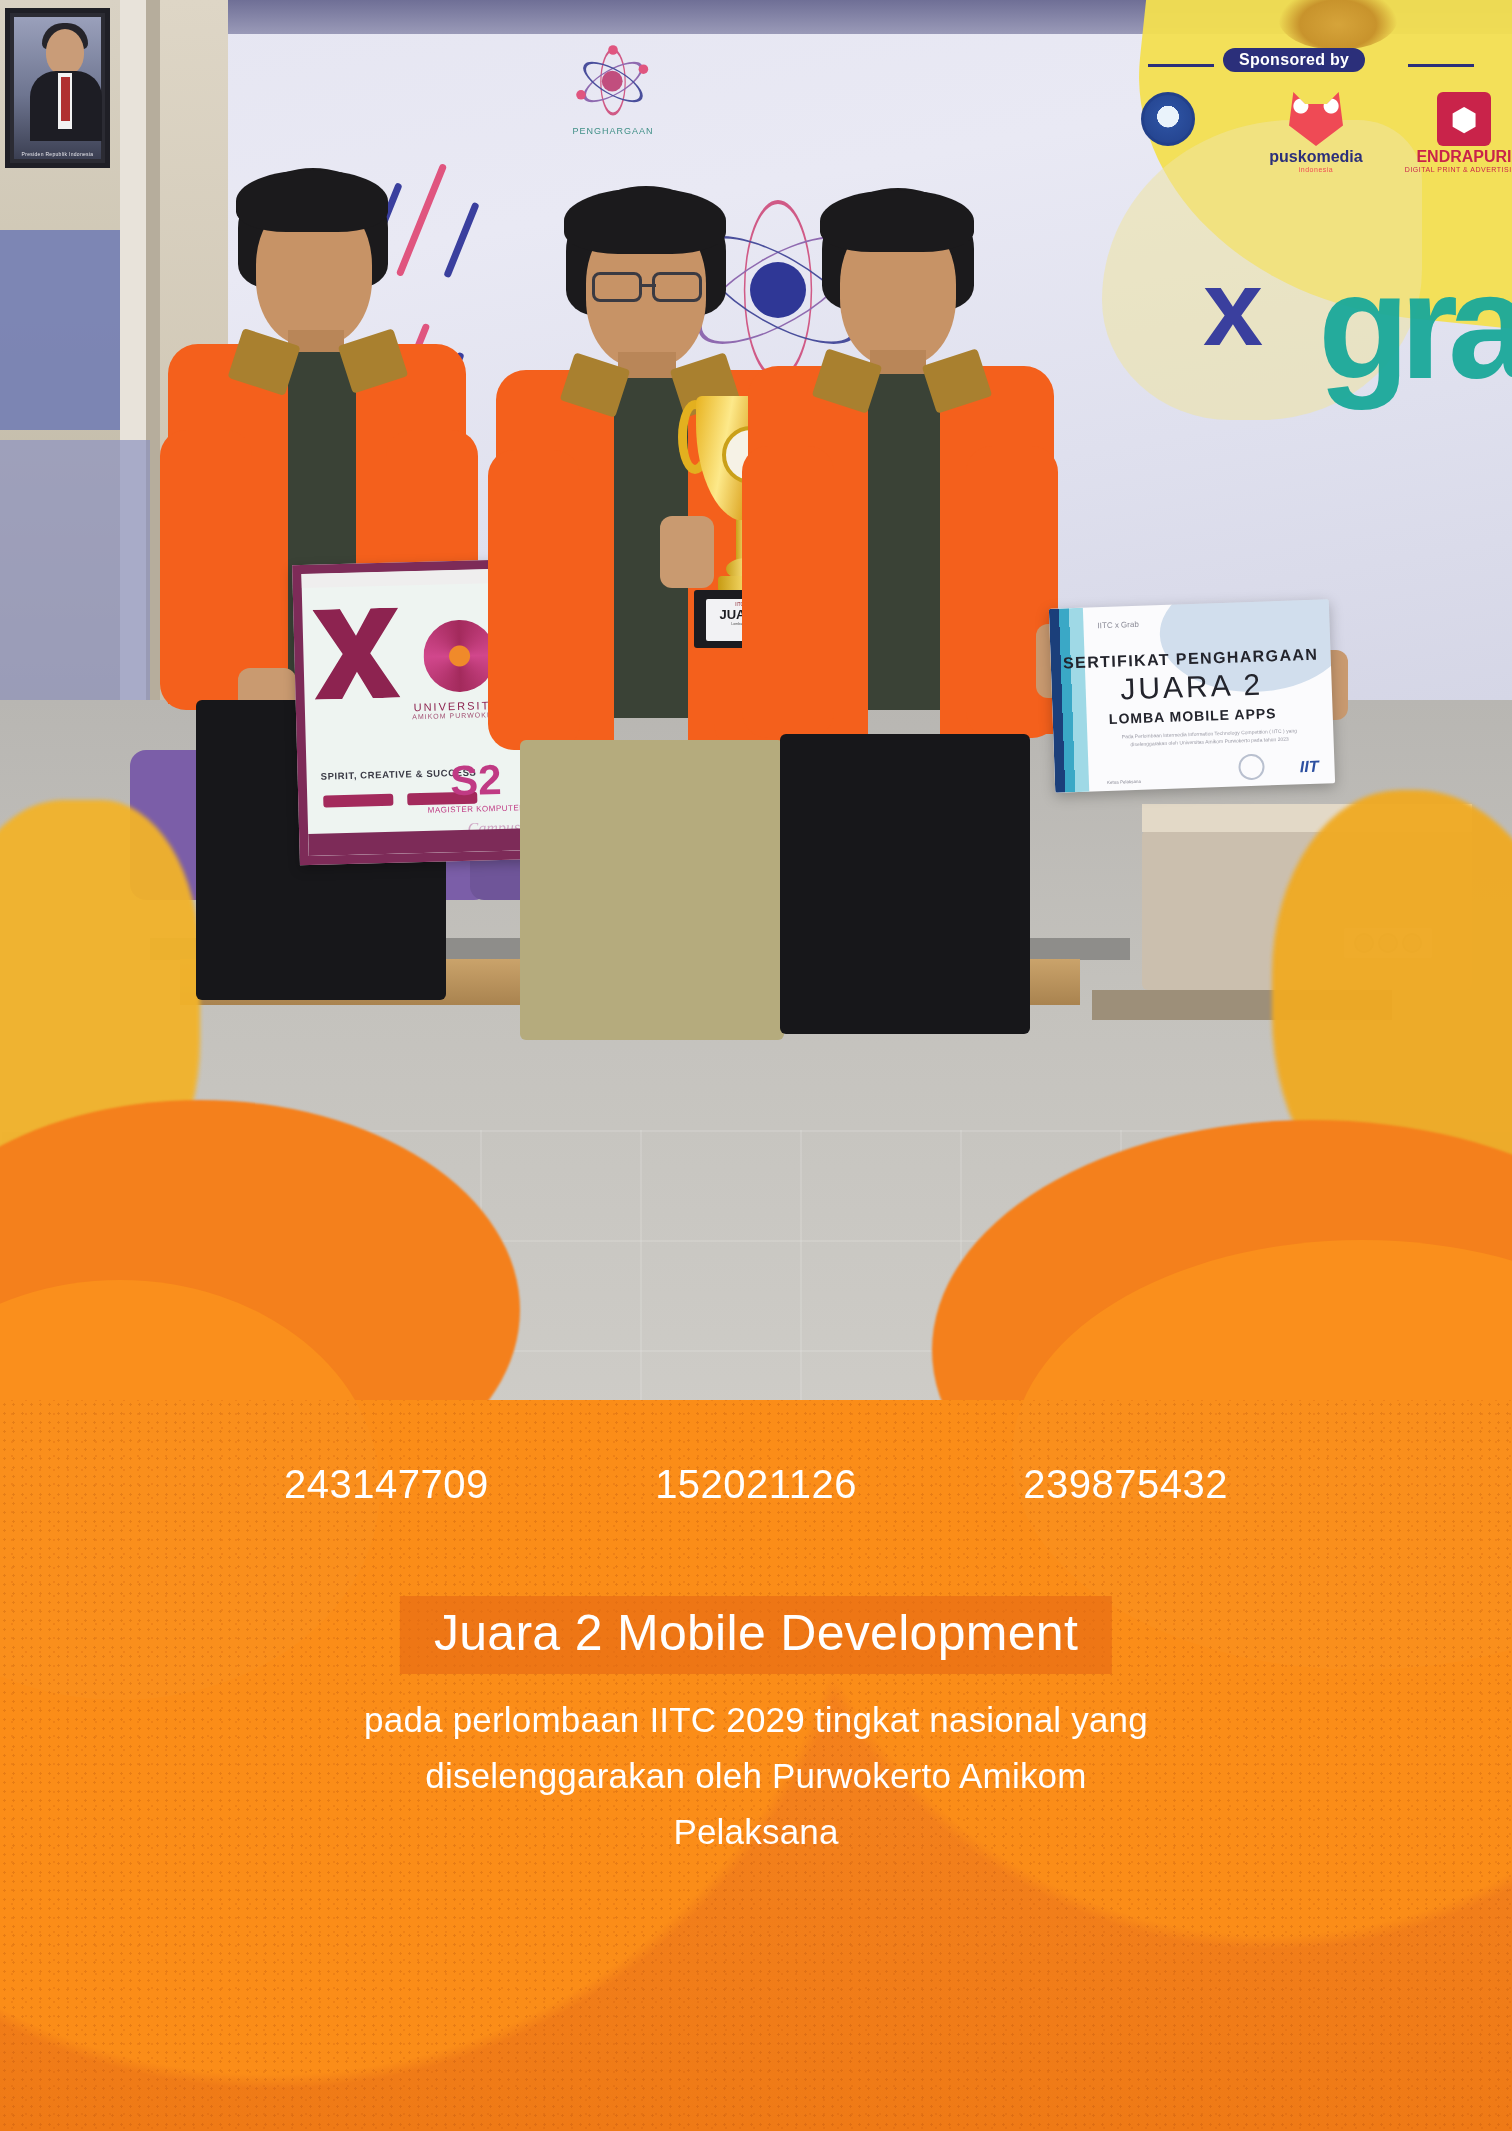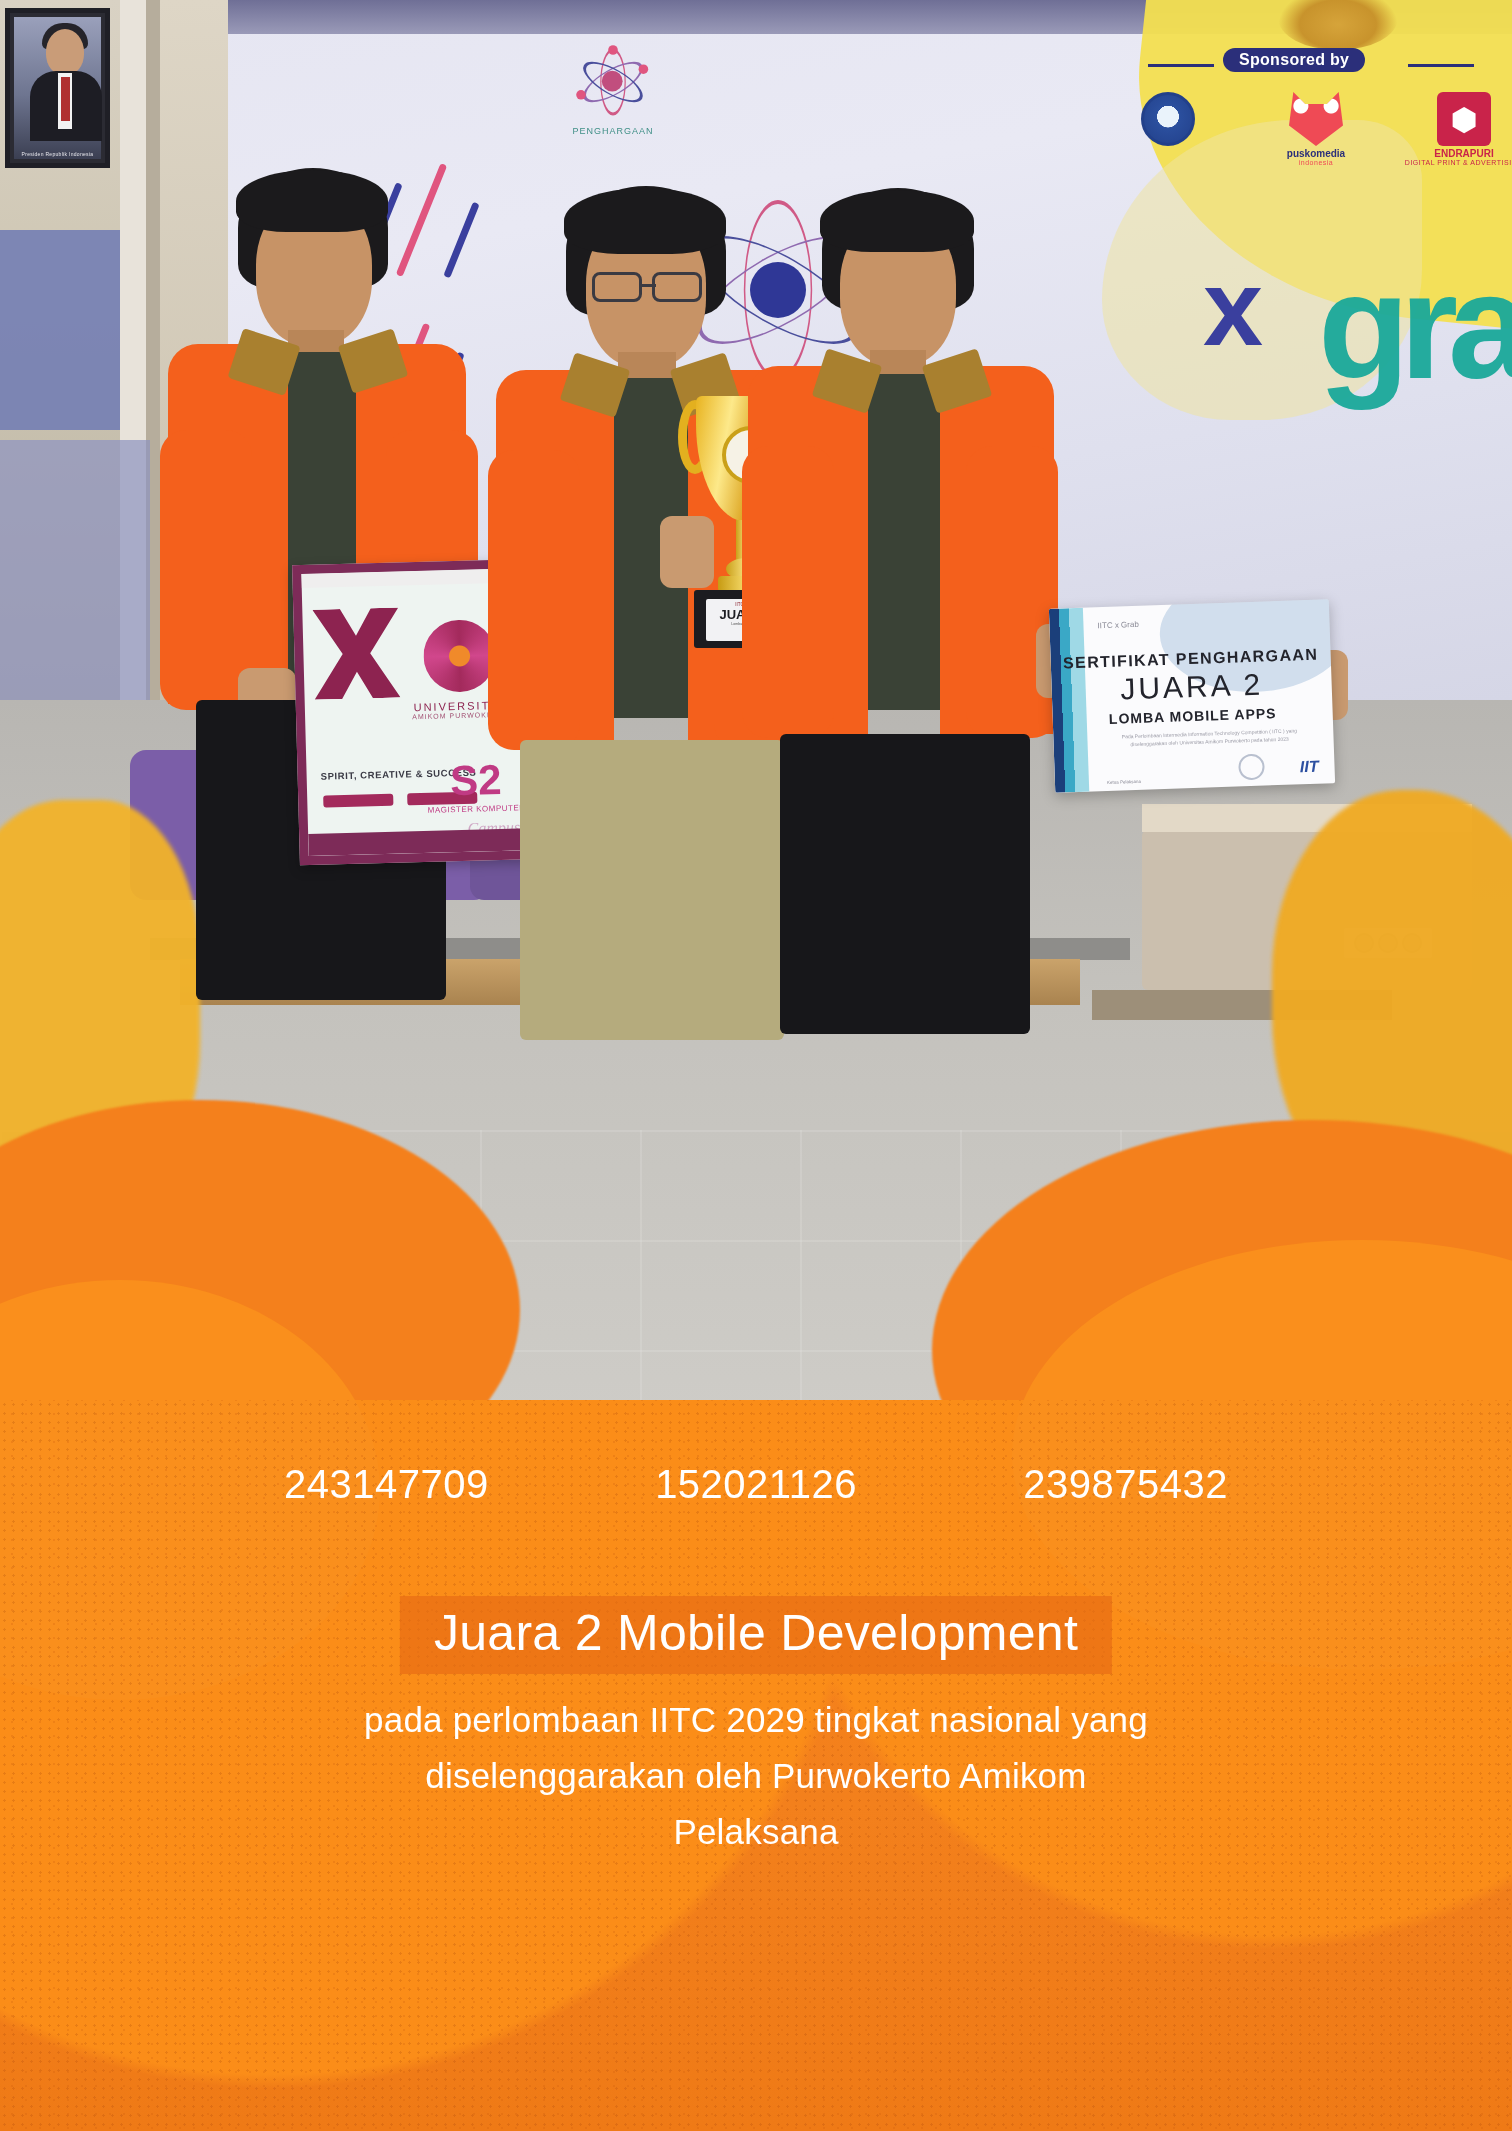--- a/index.html
+++ b/index.html
@@ -152,21 +152,21 @@
     position:absolute; top:64px; height:3px; background:#2b2f7a; width:66px;
   }
   .sponsor-logos {
     position:absolute; left:880px; top:92px; width:420px; height:80px;
     display:flex; align-items:flex-start; gap:28px;
   }
   .slogo { text-align:center; width:120px; }
   .slogo .mark {
     width:54px; height:54px; margin:0 auto 2px;
   }
-  .slogo .name { font-size:10px; font-weight:bold; }
+  .slogo .name { font-size:16px; font-weight:bold; }
   .slogo .sub { font-size:7px; letter-spacing:.5px; }
   .mark-kampong {
     border-radius:50%; background:radial-gradient(circle at 50% 45%, #eaf3fb 30%, #2b4f9e 31%, #22408a 100%);
     border:3px solid #22408a;
   }
   .mark-pusko {
     background:
       radial-gradient(circle at 22% 26%, #fff 0 7px, transparent 8px),
       radial-gradient(circle at 78% 26%, #fff 0 7px, transparent 8px),
       #ef4a55;

